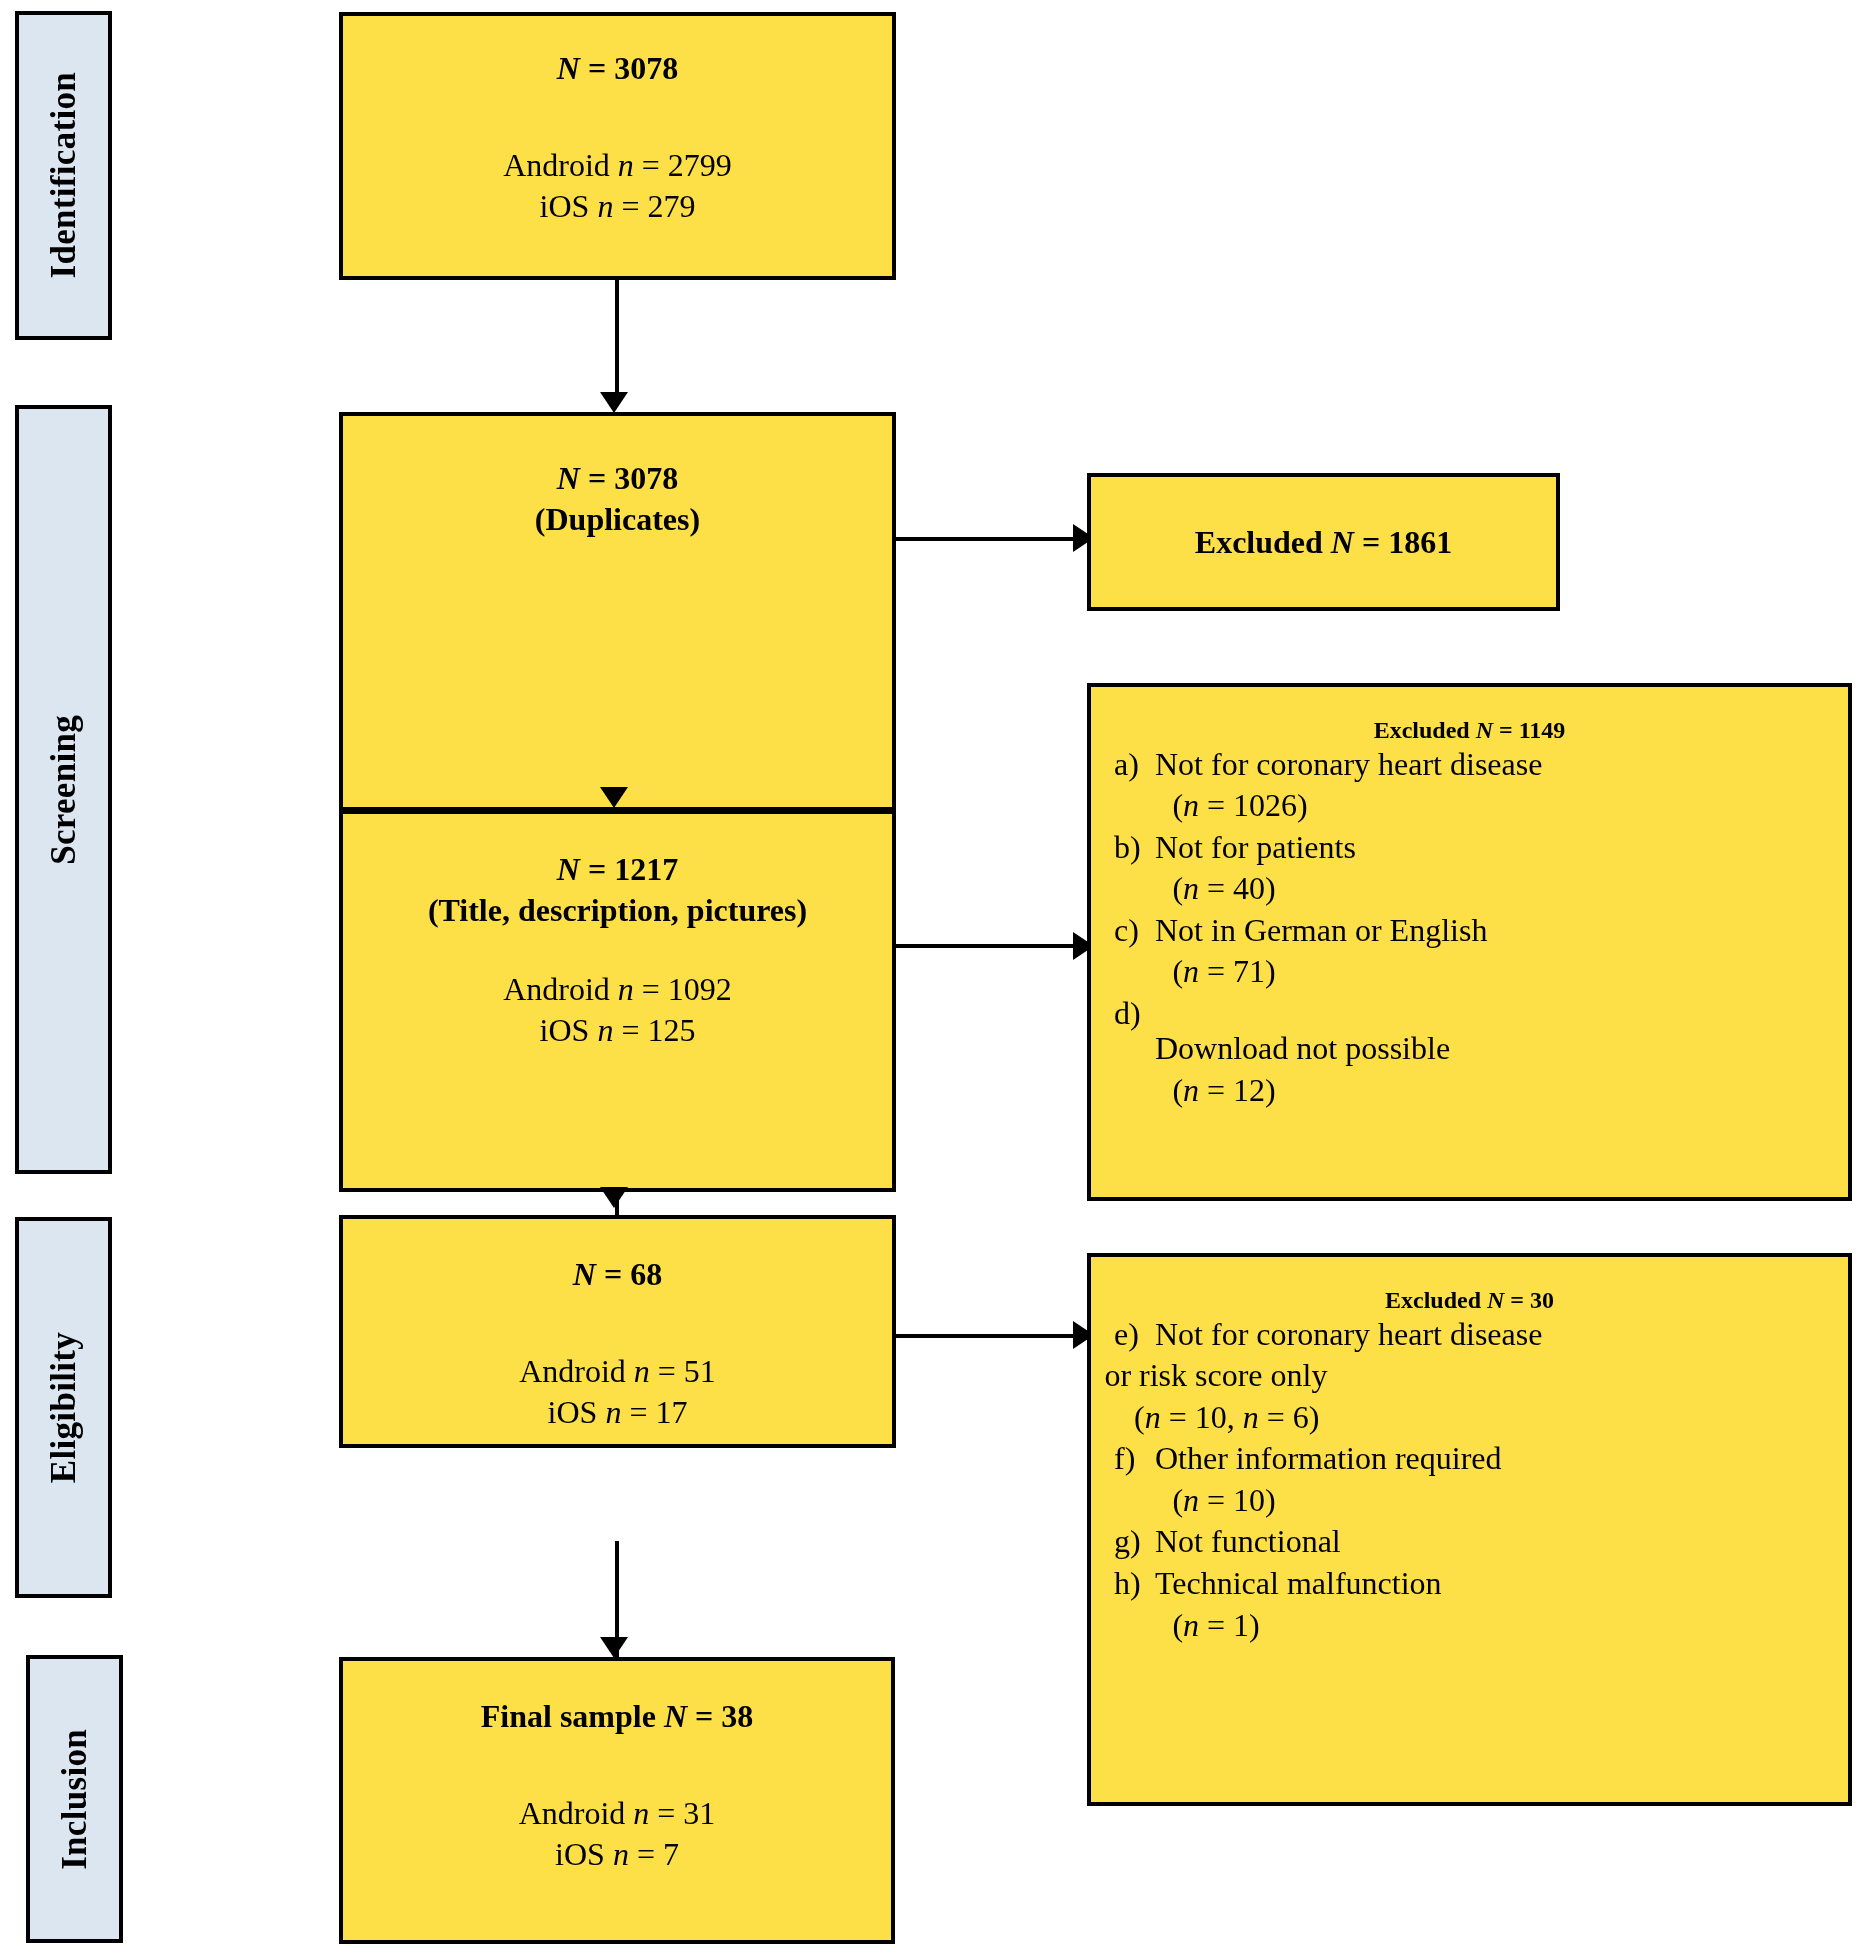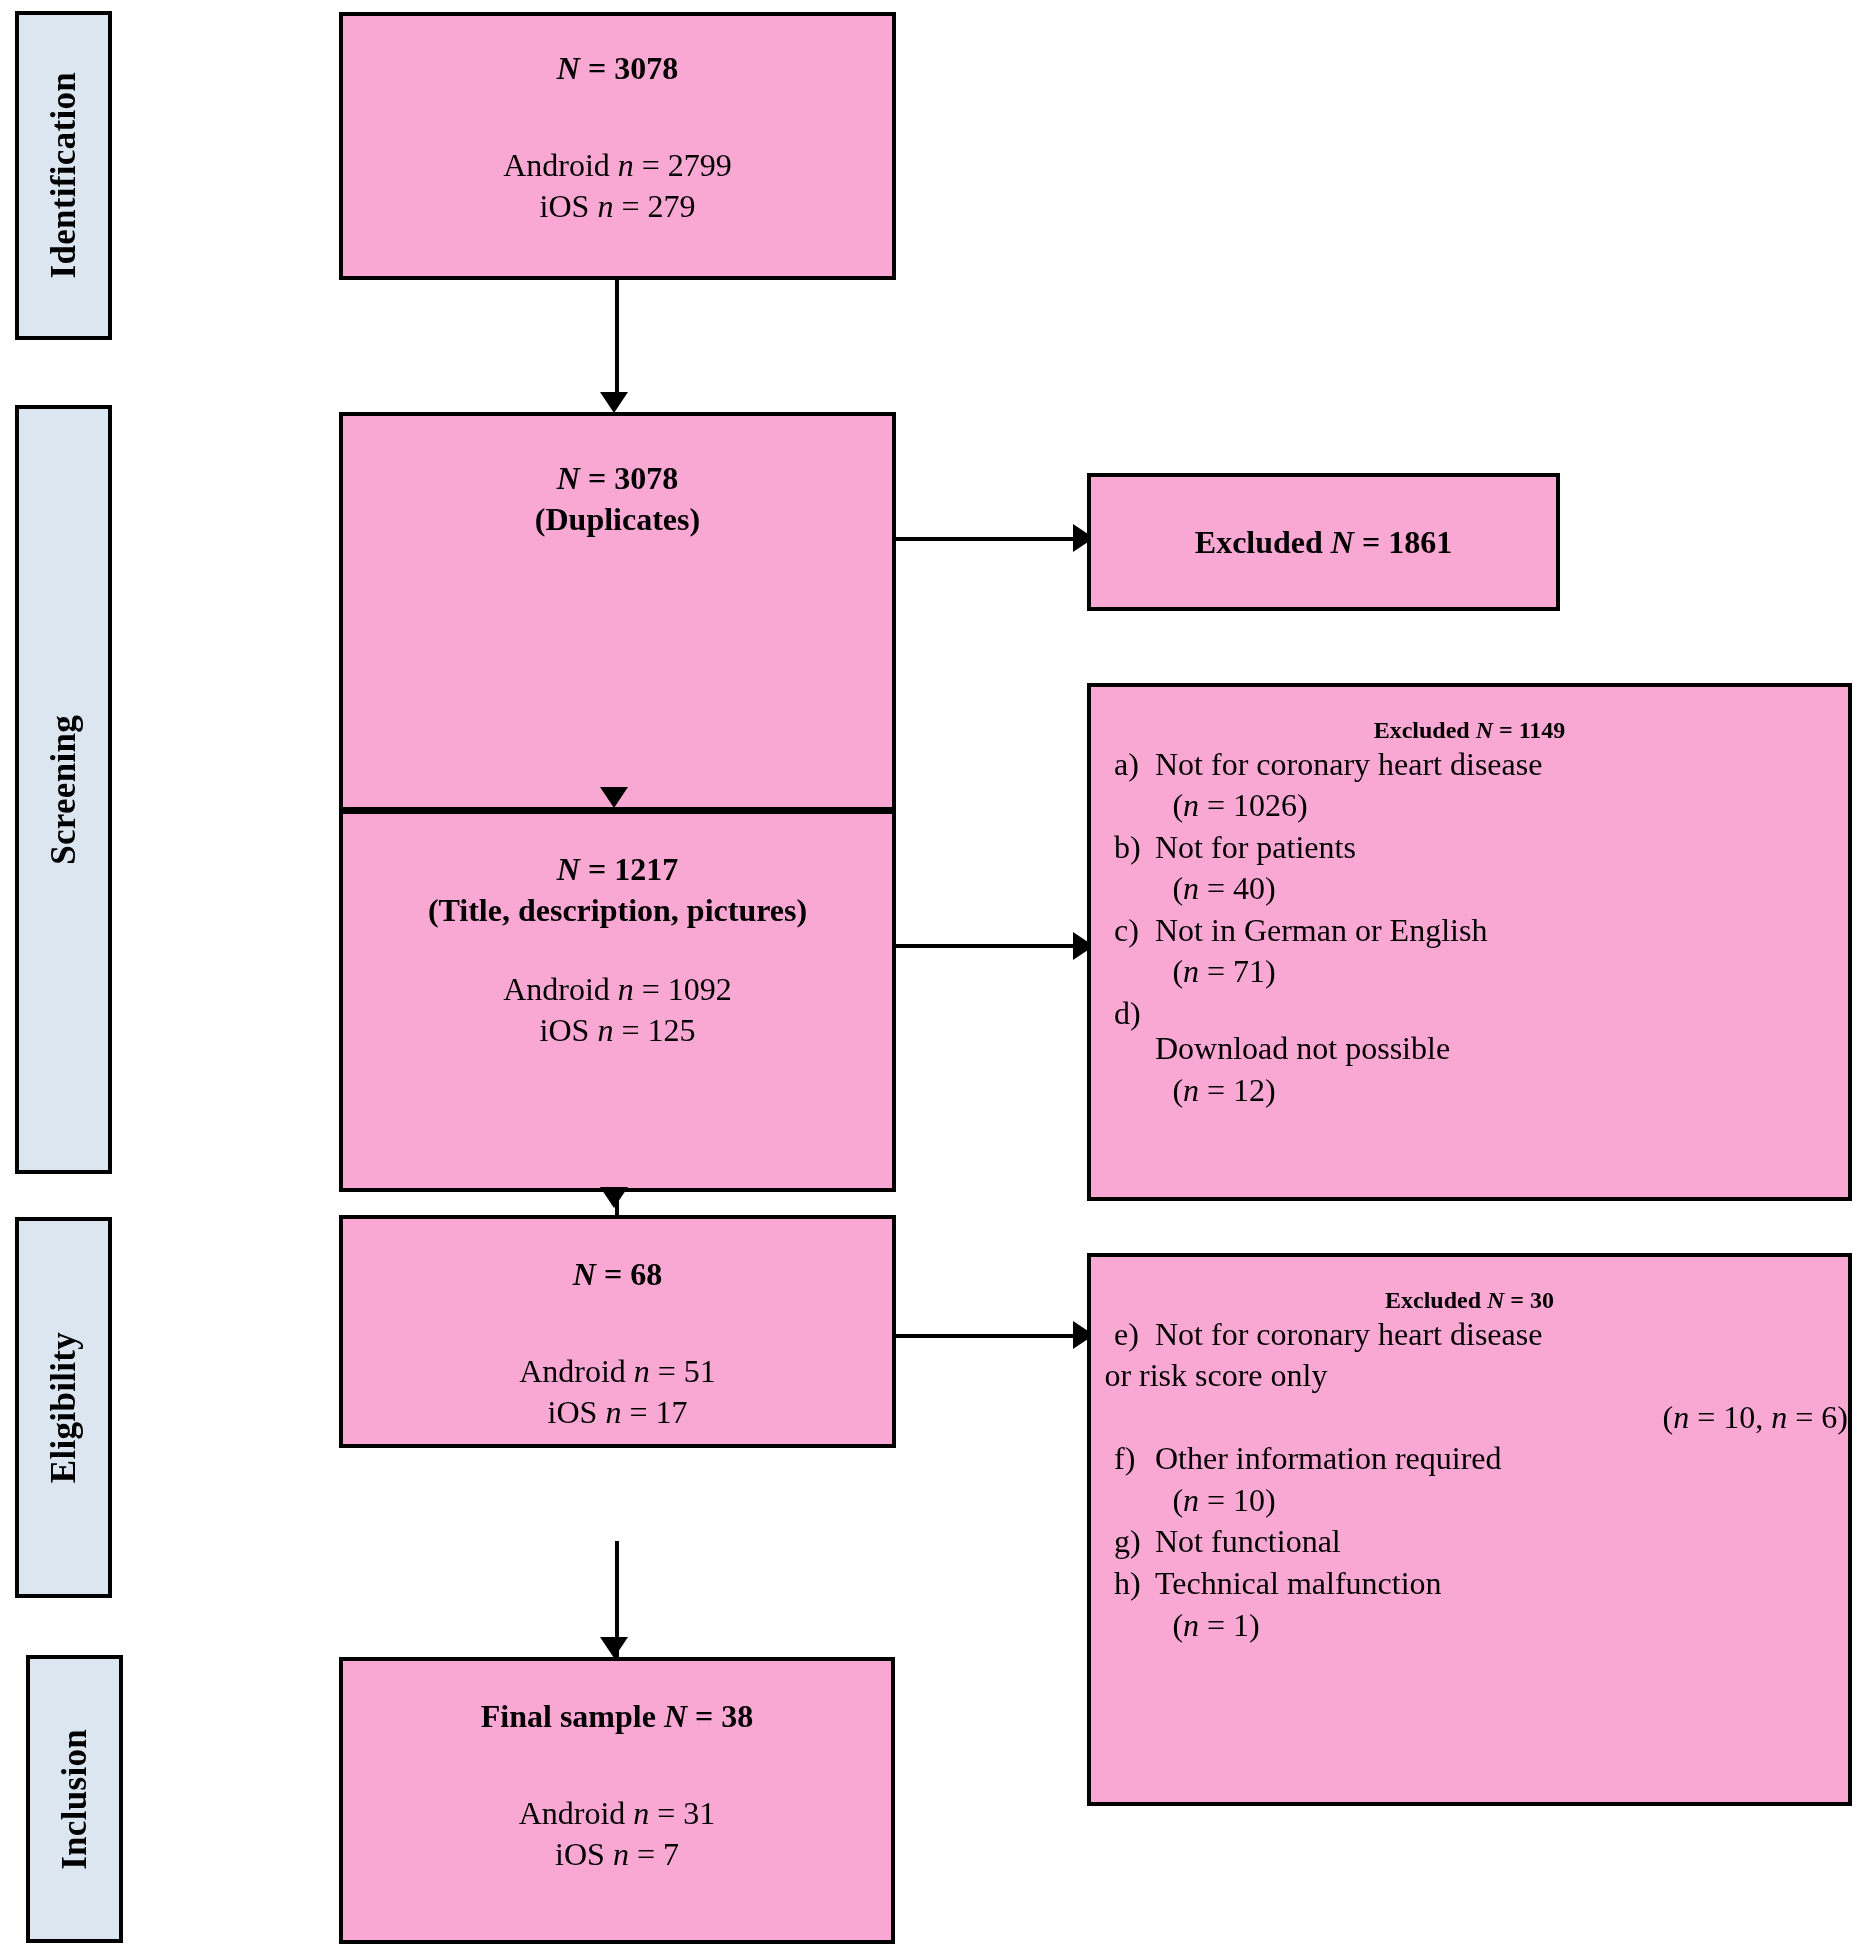--- a/index.html
+++ b/index.html
@@ -34,21 +34,21 @@
     font-size: 35px;
     letter-spacing: 0.3px;
     color: #000000;
     white-space: nowrap;
     line-height: 1;
   }
 
   
   .flow-box {
     position: absolute;
-    background: #f9a8d4;
+    background: #fde047;
     border: 4px solid #000000;
     box-sizing: border-box;
     color: #000000;
   }
   .box-inner {
     width: 100%;
     height: 100%;
     box-sizing: border-box;
     display: flex;
     flex-direction: column;
@@ -292,21 +292,21 @@
 
       <ul class="exc-list">
 
         <li class="exc-item">
           <span class="exc-marker">e)</span>
           <span class="exc-body">
             <span class="exc-text" style="display:block;">Not for coronary heart disease</span>
           </span>
         </li>
         <div class="exc-cont">or risk score only</div>
-        <div class="exc-cont" style="padding-left:110px;text-align:right;"><span>(</span><span class="ital">n</span><span> = </span><span>10</span><span>, </span><span class="ital">n</span><span> = </span><span>6</span><span>)</span></div>
+        <div class="exc-cont" style="padding-left:43px;"><span>(</span><span class="ital">n</span><span> = </span><span>10</span><span>, </span><span class="ital">n</span><span> = </span><span>6</span><span>)</span></div>
 
         <li class="exc-item">
           <span class="exc-marker">f)</span>
           <span class="exc-body">
             <span class="exc-text" style="display:block;">Other information required</span>
             <span class="exc-sub" style="display:block;"><span>(</span><span class="ital">n</span><span> = </span><span>10</span><span>)</span></span>
           </span>
         </li>
 
         <li class="exc-item">

